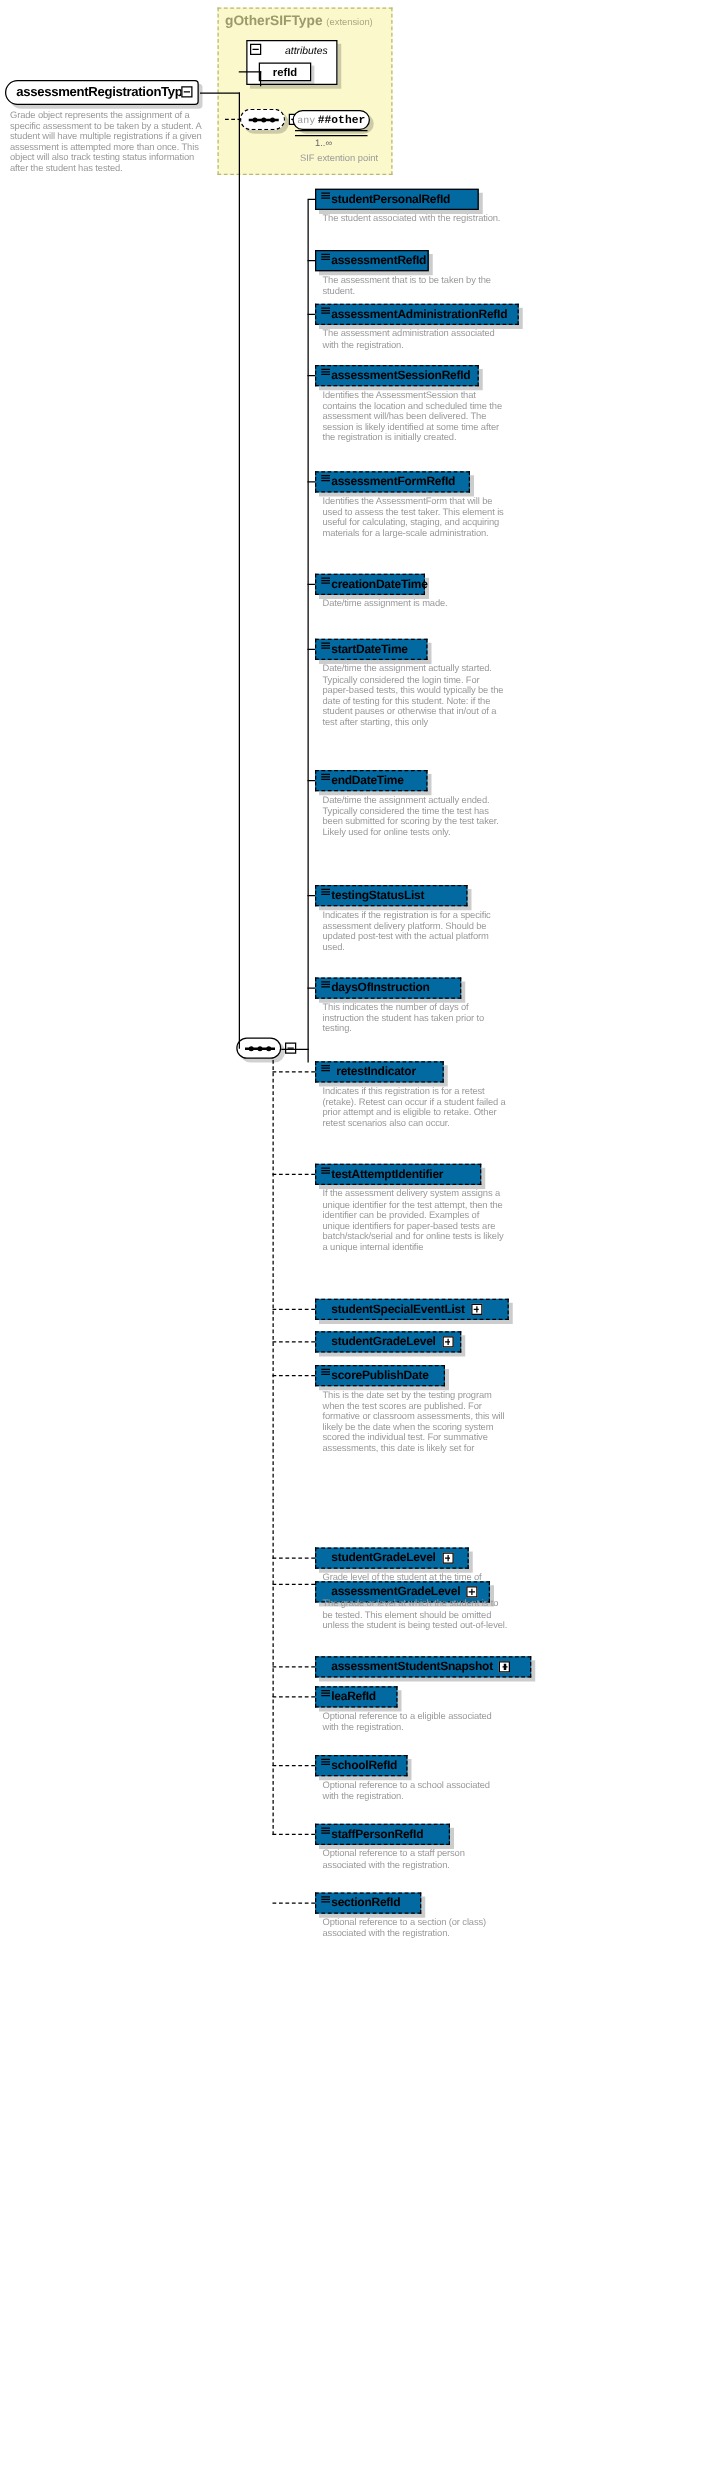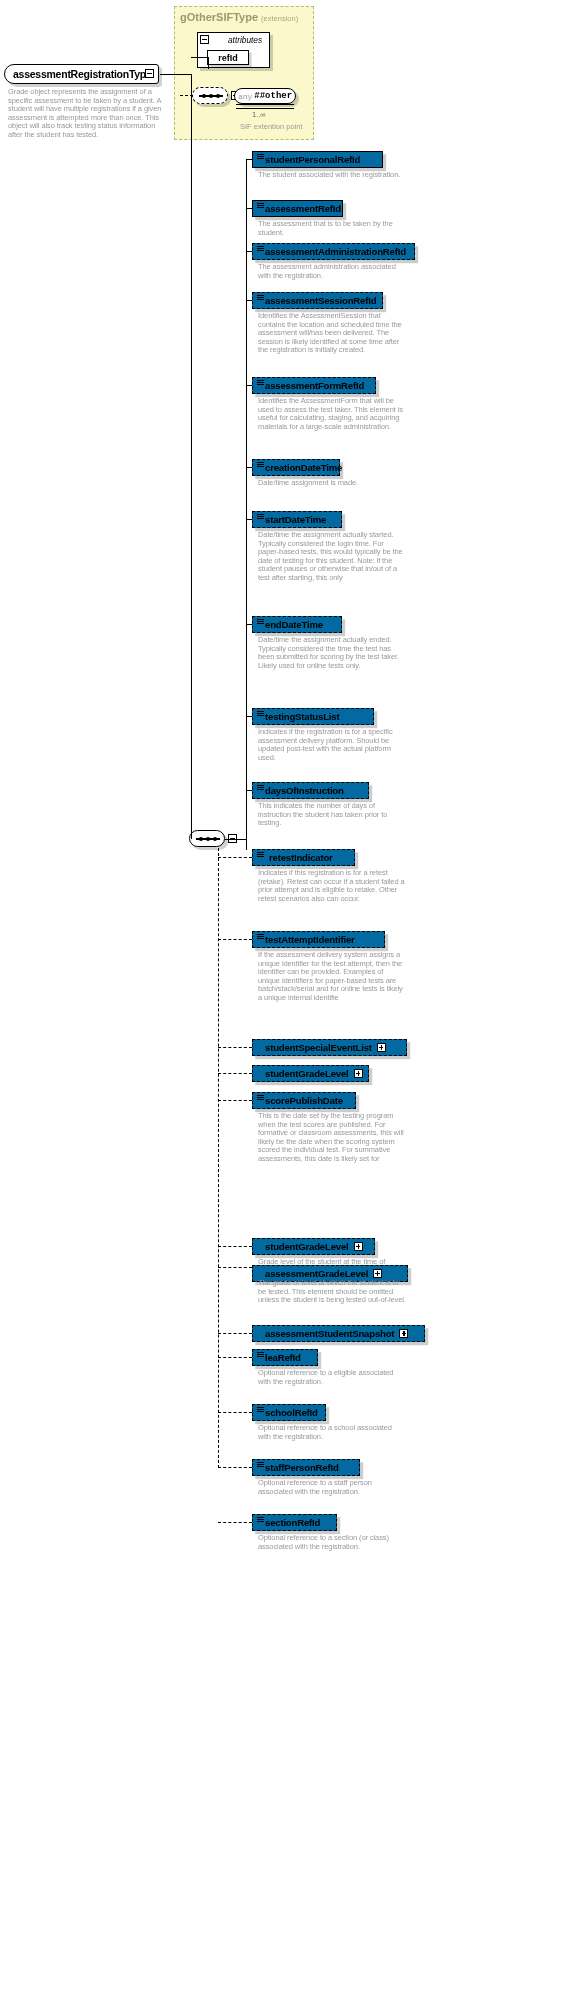--- a/index.html
+++ b/index.html
@@ -496,21 +496,21 @@
       <span class="el-name">scorePublishDate</span>
     </div>
     <div class="doc el-doc" style="left: 258px; top: 1112px;">This is the date set by the testing program when the test scores are published. For formative or classroom assessments, this will likely be the date when the scoring system scored the individual test. For summative assessments, this date is likely set for</div>
     <div class="conn dashed-h" style="left: 218px; top: 1100px; width: 34px;"></div>
     <div class="el-box optional" style="left: 252px; top: 1238px; width: 123px;">
       <span class="el-name">studentGradeLevel</span>
       <span class="el-plus"></span>
     </div>
     <div class="doc el-doc" style="left: 258px; top: 1258px;">Grade level of the student at the time of testing.</div>
     <div class="conn dashed-h" style="left: 218px; top: 1246px; width: 34px;"></div>
-    <div class="el-box optional" style="left: 252px; top: 1265px; width: 156px; text-align: right;">
+    <div class="el-box optional" style="left: 252px; top: 1265px; width: 140px; text-align: right;">
       <span class="el-name">assessmentGradeLevel</span>
       <span class="el-plus"></span>
     </div>
     <div class="doc el-doc" style="left: 258px; top: 1279px;">The grade or level at which the student is to be tested. This element should be omitted unless the student is being tested out-of-level.</div>
     <div class="conn dashed-h" style="left: 218px; top: 1267px; width: 34px;"></div>
     <div class="el-box optional" style="left: 252px; top: 1325px; width: 173px;">
       <span class="el-name">assessmentStudentSnapshot</span>
       <span class="el-plus"></span>
     </div>
     <div class="conn dashed-h" style="left: 218px; top: 1333px; width: 34px;"></div>

